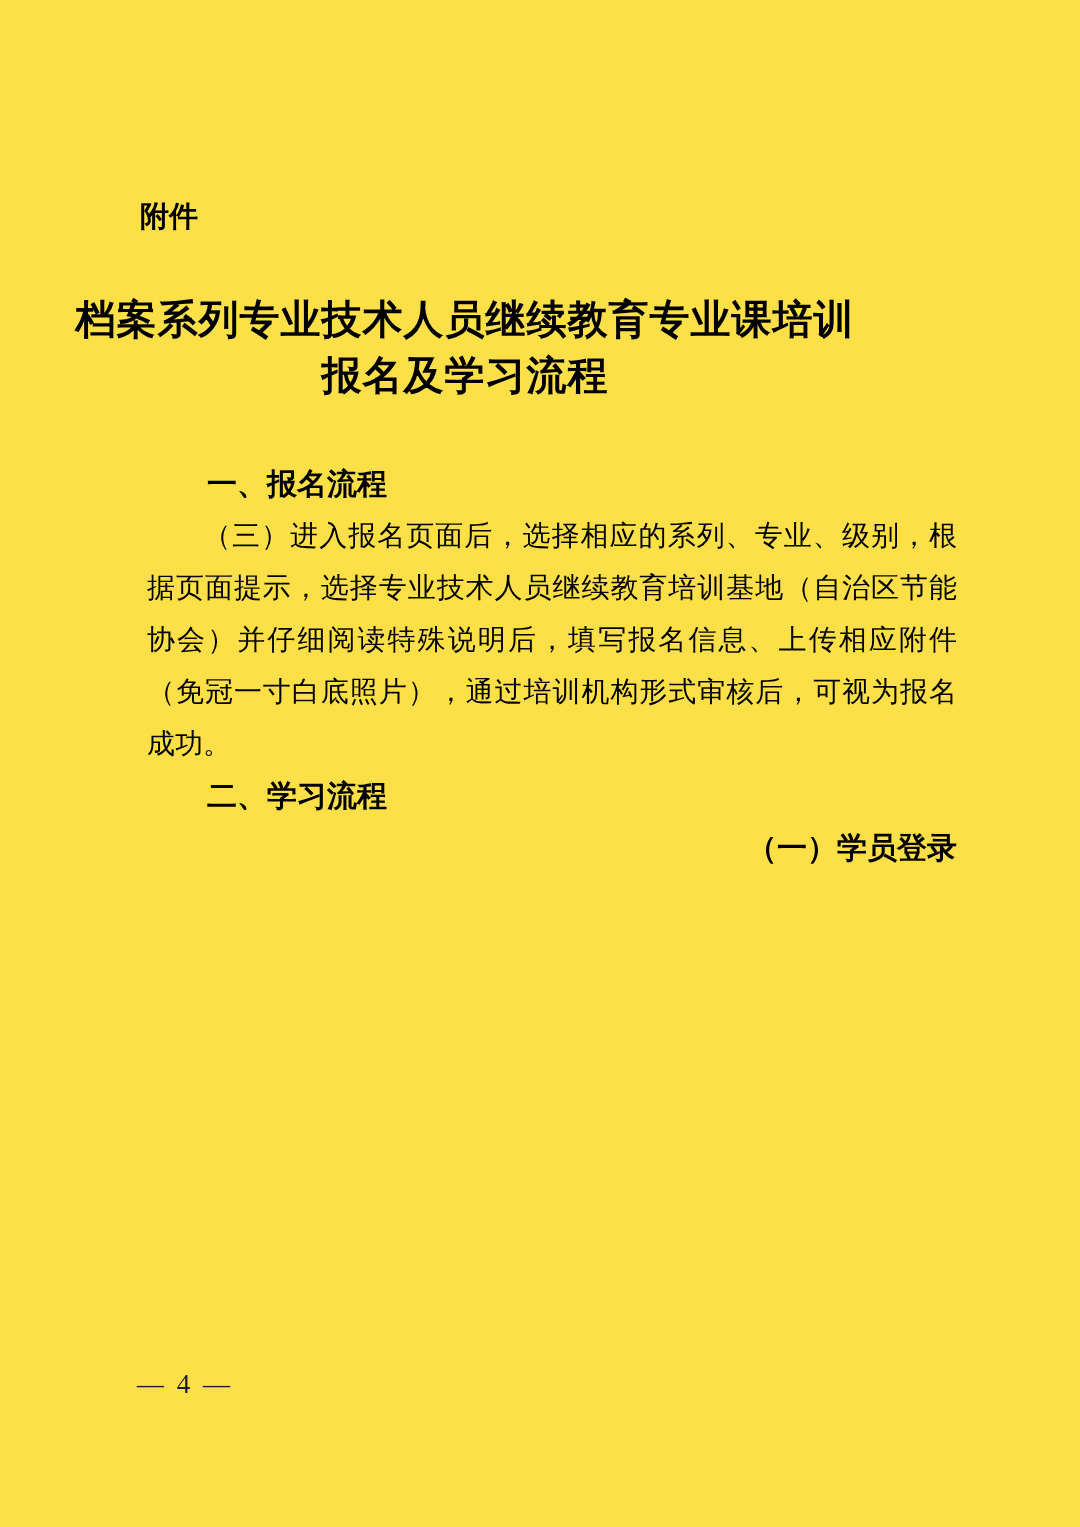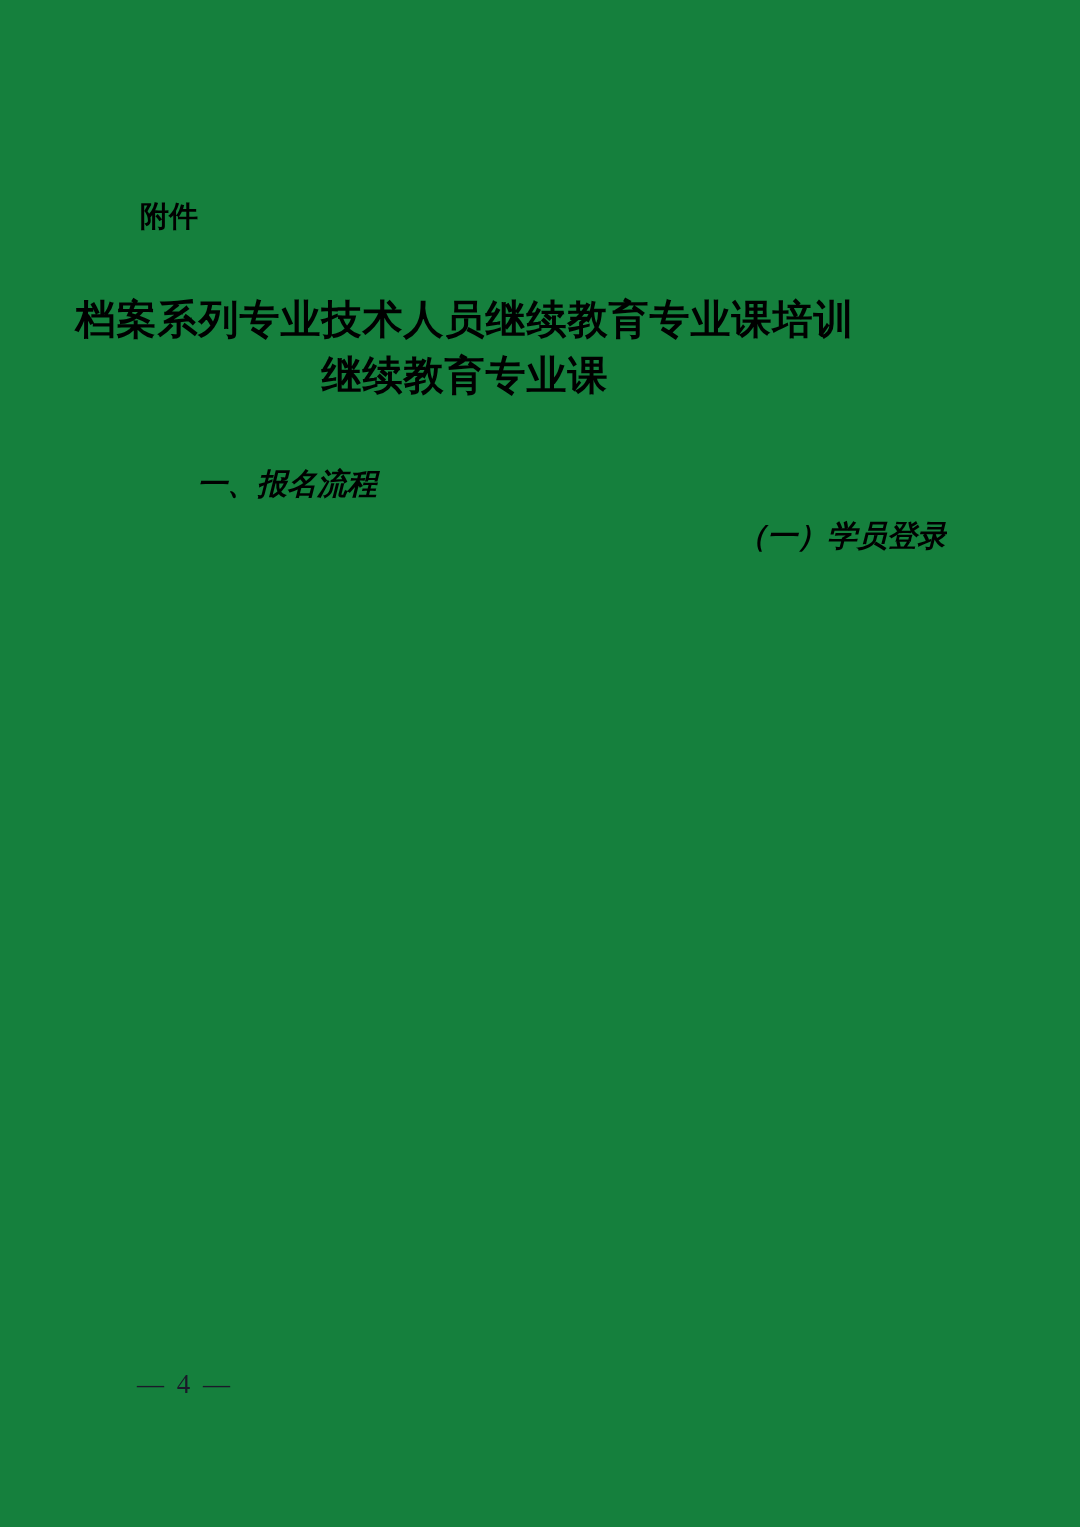--- a/index.html
+++ b/index.html
@@ -8,21 +8,21 @@
     background: #ffffff;
     color: #000000;
     font-family: "Liberation Serif", serif;
     overflow: hidden;
     position: relative;
   }
   .page {
     position: absolute;
     inset: 0;
     width: 1080px; height: 1527px;
-    background: #15803d;
+    background: #fde047;
   }
   .attachment-label {
     position: absolute;
     top: 198px; left: 140px;
     font-family: "Liberation Sans", sans-serif;
     font-weight: 700;
     font-size: 29px;
     line-height: 36px;
     color: #000000;
   }
@@ -34,29 +34,28 @@
     font-family: "Liberation Serif", serif;
     font-weight: 700;
     font-size: 40px;
     line-height: 56px;
     letter-spacing: 1px;
     color: #000000;
   }
   .doc-title .title-line { display: block; }
   .content {
     position: absolute;
-    top: 458px; left: 137px;
+    top: 458px; left: 147px;
     width: 810px;
     height: 890px;
     overflow: hidden;
     font-size: 28px;
     line-height: 52px;
     text-align: justify;
     color: #000000;
-    font-style: italic;
   }
   .section-heading {
     font-family: "Liberation Sans", sans-serif;
     font-weight: 700;
     font-size: 30px;
     line-height: 52px;
     text-indent: 2em;
     text-align: left;
   }
   .sub-heading {
@@ -86,30 +85,32 @@
 </style>
 </head>
 <body>
 
 <div class="page">
 
   <div class="attachment-label">附件</div>
 
   <div class="doc-title">
     <span class="title-line">档案系列专业技术人员继续教育专业课培训</span>
-    <span class="title-line">继续教育专业课</span>
+    <span class="title-line">报名及学习流程</span>
   </div>
 
   <div class="content">
 
     <div class="section-heading">一、报名流程</div>
 
 
 
+    <p class="body-para">（三）进入报名页面后，选择相应的系列、专业、级别，根据页面提示，选择专业技术人员继续教育培训基地（自治区节能协会）并仔细阅读特殊说明后，填写报名信息、上传相应附件（免冠一寸白底照片），通过培训机构形式审核后，可视为报名成功。</p>
 
+    <div class="section-heading">二、学习流程</div>
 
     <div class="sub-heading">（一）学员登录</div>
 
 
   </div>
 
   <div class="page-number">— 4 —</div>
 
 </div>
 

